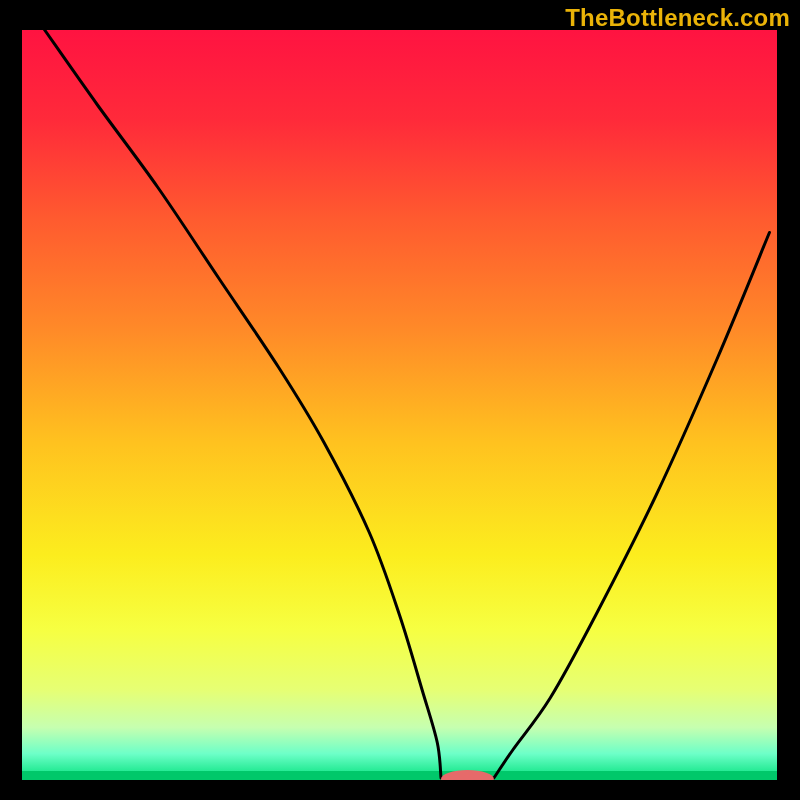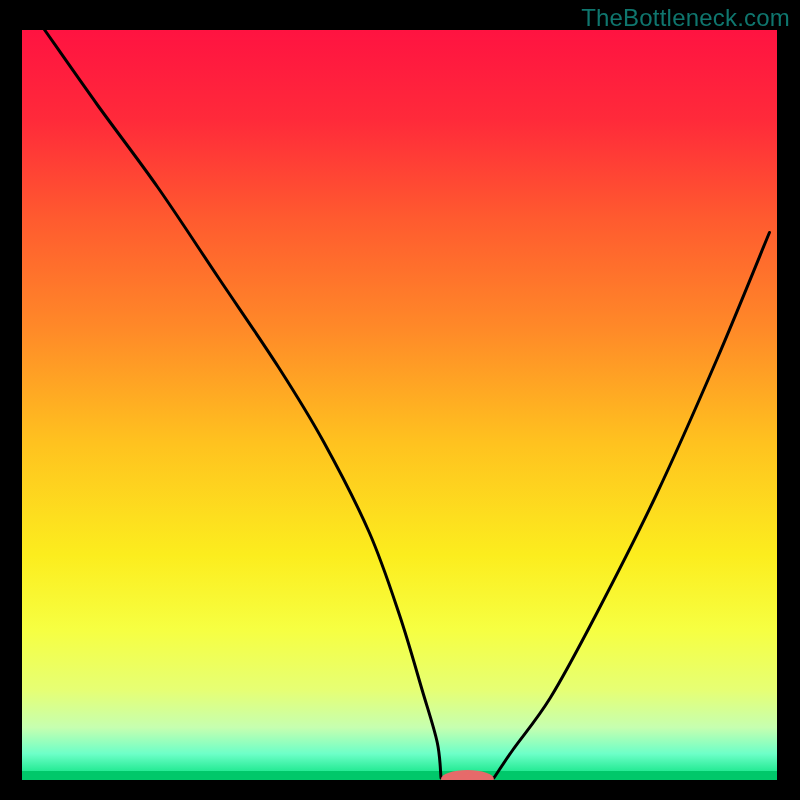--- a/index.html
+++ b/index.html
@@ -15,22 +15,22 @@
     width: 800px;
     height: 800px;
     background: #000;
   }
   .watermark {
     position: absolute;
     top: 4px;
     right: 10px;
     font-family: Arial, Helvetica, sans-serif;
     font-size: 24px;
-    font-weight: 400;
-    color: #0f766e;
+    font-weight: 700;
+    color: #eab308;
     letter-spacing: 0.2px;
     z-index: 10;
   }
   svg.plot {
     position: absolute;
     left: 0;
     top: 0;
   }
 </style>
 </head>

